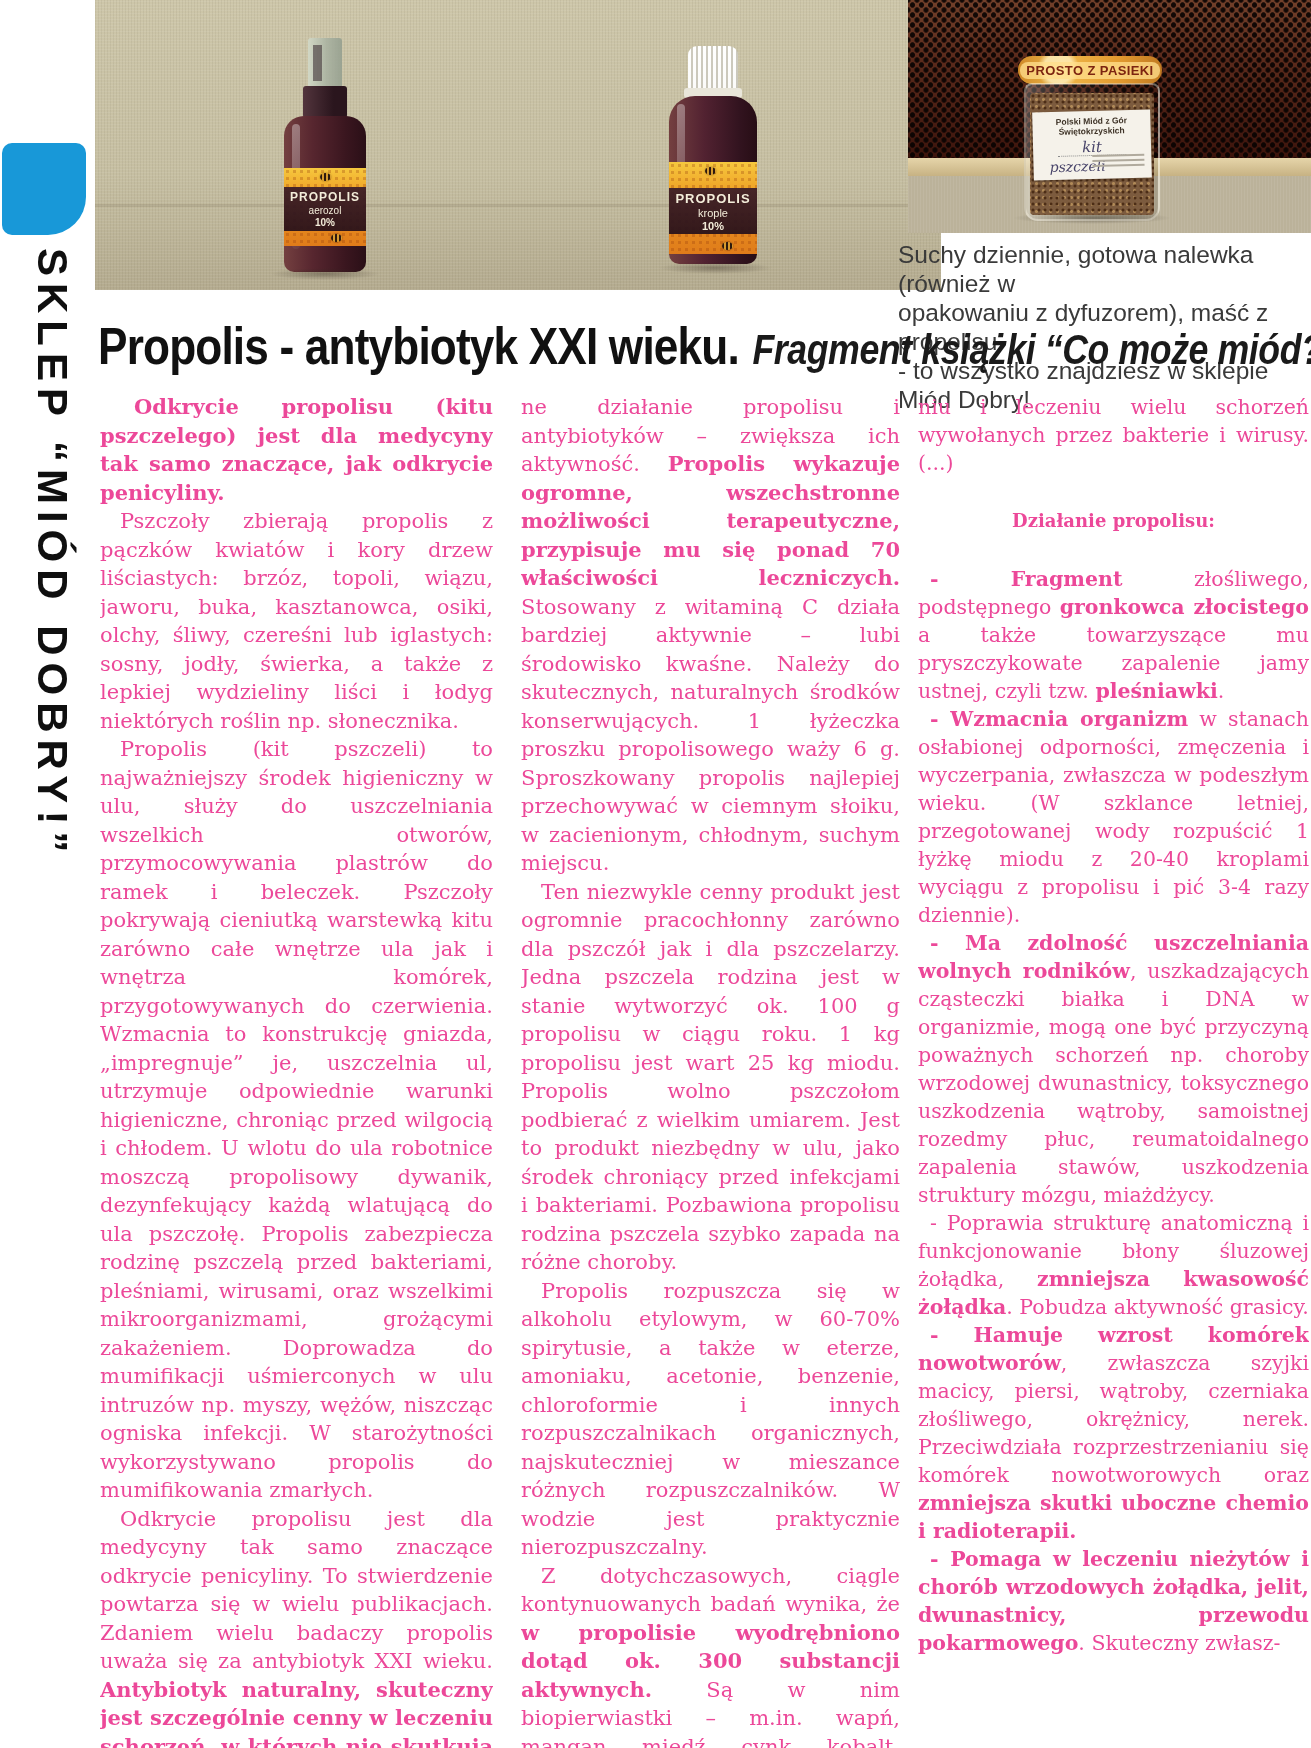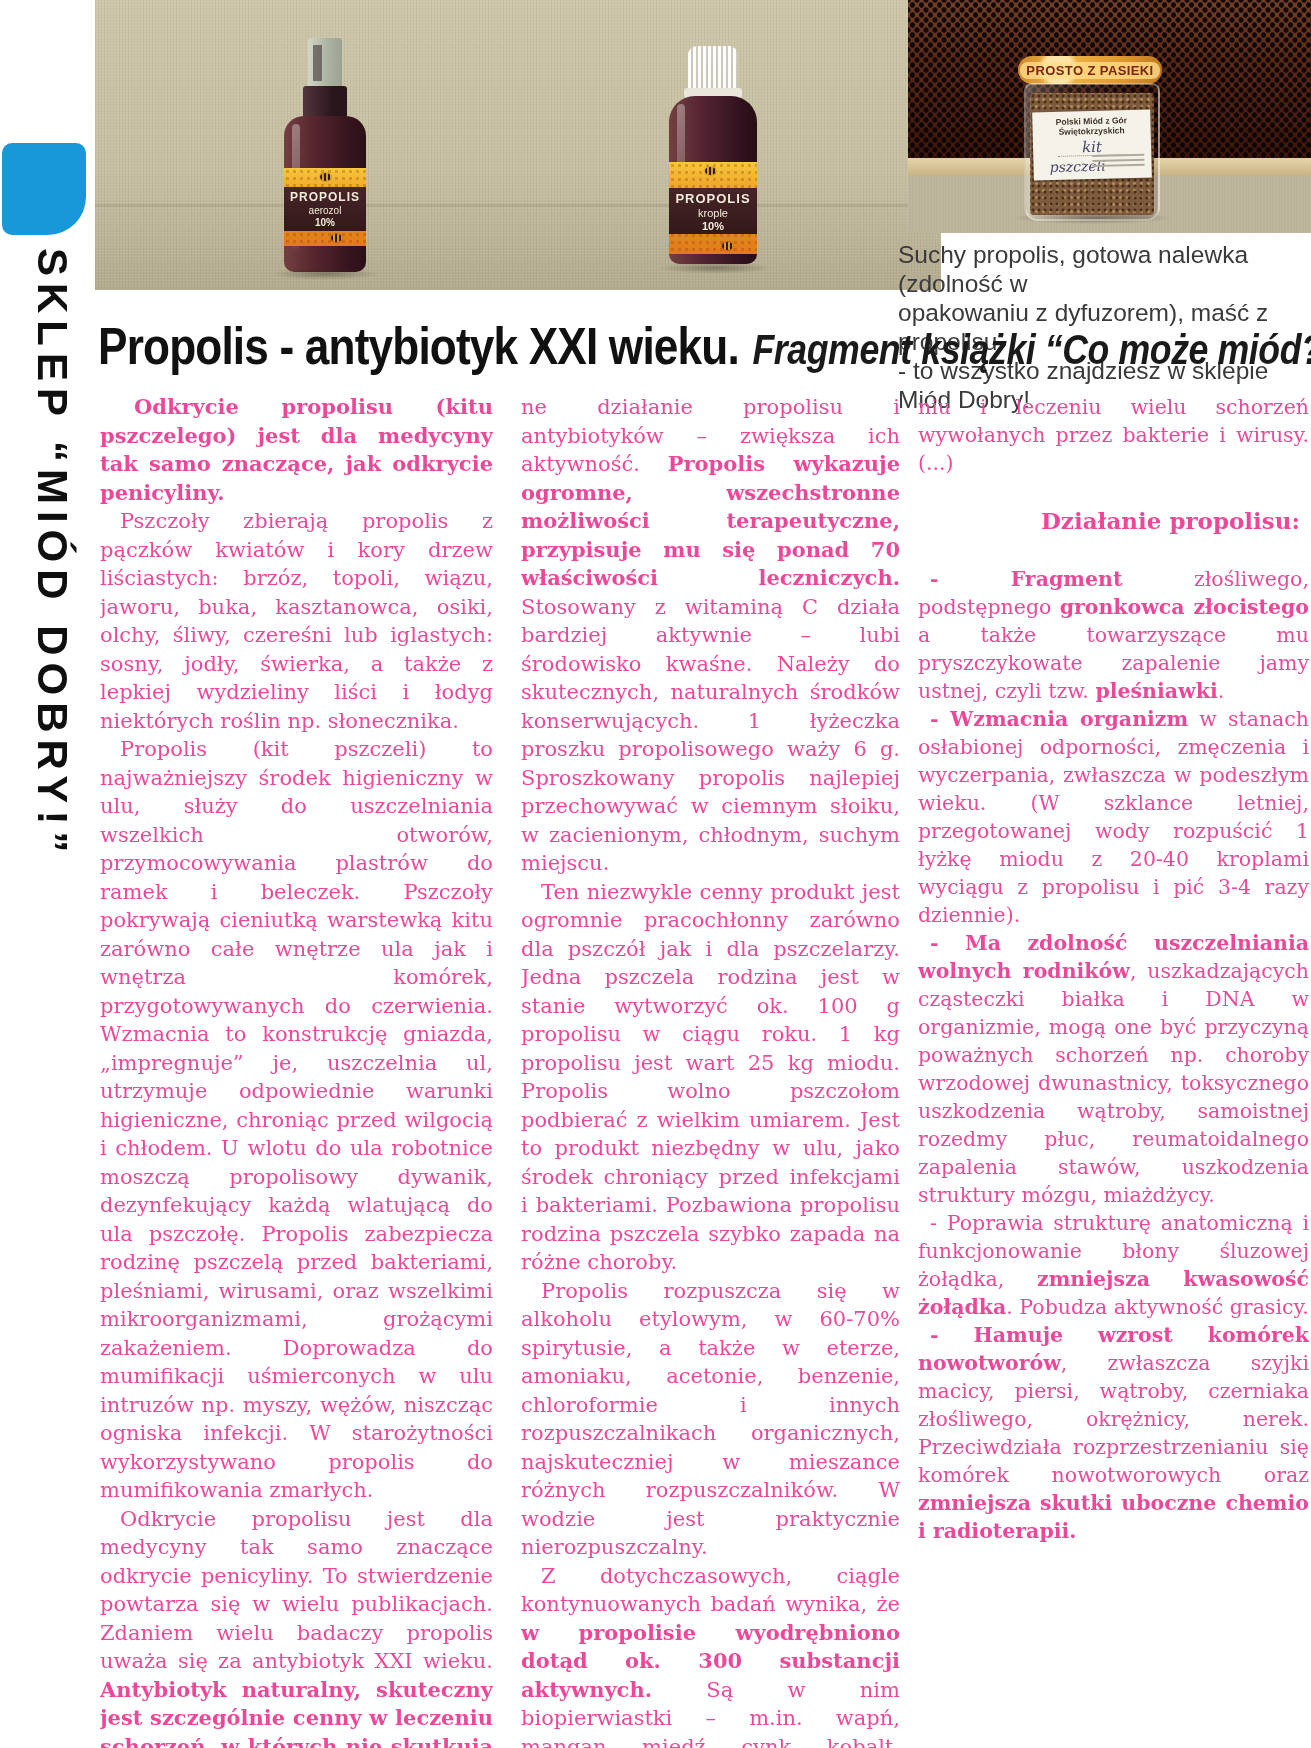--- a/index.html
+++ b/index.html
@@ -124,21 +124,21 @@
 
   
   .col{position:absolute;top:393px;bottom:0;text-align:justify;font-size:21px;line-height:28.5px;color:#ec4899;overflow:hidden;}
   .col1{left:100px;width:393px;}
   .col2{left:521px;width:379px;}
   .col3{left:918px;width:391px;font-size:20.5px;line-height:28px;}
   .col p{margin:0;}
   .lead{font-weight:700;text-indent:34px;}
   .p{text-indent:20px;}
   .p-noindent{text-indent:0;}
-  .heading{font-weight:700;font-size:23px;margin:30px 9px !important;text-indent:0;text-align:right;}
+  .heading{font-weight:700;font-size:18px;margin:30px 9px !important;text-indent:0;text-align:center;}
   .bullet{text-indent:12px;}
   .b{font-weight:700;}
 </style>
 </head>
 <body>
 
 <div class="page">
 
   <div class="blue-square"></div>
   <div class="sidebar-label">SKLEP “MIÓD DOBRY!”</div>
@@ -200,21 +200,21 @@
         <div class="fine-lines">
             <i></i>
             <i></i>
             <i></i>
           </div>
       </div>
     </div>
   </div>
 
   <div class="caption">
-    <div>Suchy propolis, gotowa nalewka (zdolność w</div>
+    <div>Suchy dziennie, gotowa nalewka (również w</div>
     <div>opakowaniu z dyfuzorem), maść z propolisu</div>
     <div>- to wszystko znajdziesz w sklepie Miód Dobry!</div>
   </div>
 
   <div class="headline">
     <span class="headline-main">Propolis - antybiotyk XXI wieku.</span><span class="headline-sub">Fragment książki “Co może miód?”</span>
   </div>
 
   <div class="col col1">
       <p class="lead"><span class="b">Odkrycie propolisu (kitu pszczelego) jest dla medycyny tak samo znaczące, jak odkrycie penicyliny.</span></p>
@@ -229,15 +229,16 @@
       <p class="p"><span>Z dotychczasowych, ciągle kontynuowanych badań wynika, że </span><span class="b">w propolisie wyodrębniono dotąd ok. 300 substancji aktywnych.</span><span> Są w nim biopierwiastki – m.in. wapń, mangan, miedź, cynk, kobalt, krzem, aluminium, chrom, tytan, ołów, nikiel, witaminy - m.in. B1, B2, B3, PP, E, H, kwasy organiczne, antybiotyki, substancje wzrostowe, flawonoidy, które niszczą wolne rodniki, odgrywają istotną rolę w zapobiega-</span></p>
     </div>
   <div class="col col3">
       <p class="p-noindent"><span>niu i leczeniu wielu schorzeń wywołanych przez bakterie i wirusy.  (...)</span></p>
       <p class="heading"><span class="b">Działanie propolisu:</span></p>
       <p class="bullet"><span class="b">- Fragment</span><span> złośliwego, podstępnego </span><span class="b">gronkowca złocistego</span><span> a także towarzyszące mu pryszczykowate zapalenie jamy ustnej, czyli tzw. </span><span class="b">pleśniawki</span><span>.</span></p>
       <p class="bullet"><span class="b">- Wzmacnia organizm</span><span> w stanach osłabionej odporności, zmęczenia i wyczerpania, zwłaszcza w podeszłym wieku. (W szklance letniej, przegotowanej wody rozpuścić 1 łyżkę miodu z 20-40 kroplami wyciągu z propolisu i pić 3-4 razy dziennie).</span></p>
       <p class="bullet"><span class="b">- Ma zdolność uszczelniania wolnych rodników</span><span>, uszkadzających cząsteczki białka i DNA w organizmie, mogą one być przyczyną poważnych schorzeń np. choroby wrzodowej dwunastnicy, toksycznego uszkodzenia wątroby, samoistnej rozedmy płuc, reumatoidalnego zapalenia stawów, uszkodzenia struktury mózgu, miażdżycy.</span></p>
       <p class="bullet"><span>- Poprawia strukturę anatomiczną i funkcjonowanie błony śluzowej żołądka, </span><span class="b">zmniejsza kwasowość żołądka</span><span>. Pobudza aktywność grasicy.</span></p>
       <p class="bullet"><span class="b">- Hamuje wzrost komórek nowotworów</span><span>, zwłaszcza szyjki macicy, piersi, wątroby, czerniaka złośliwego, okrężnicy, nerek. Przeciwdziała rozprzestrzenianiu się komórek nowotworowych oraz </span><span class="b">zmniejsza skutki uboczne chemio i radioterapii.</span></p>
+      <p class="bullet"><span class="b">- Pomaga w leczeniu nieżytów i chorób wrzodowych żołądka, jelit, dwunastnicy, przewodu pokarmowego</span><span>. Skuteczny zwłasz-</span></p>
     </div>
 
 </div>
 
 </body></html>

